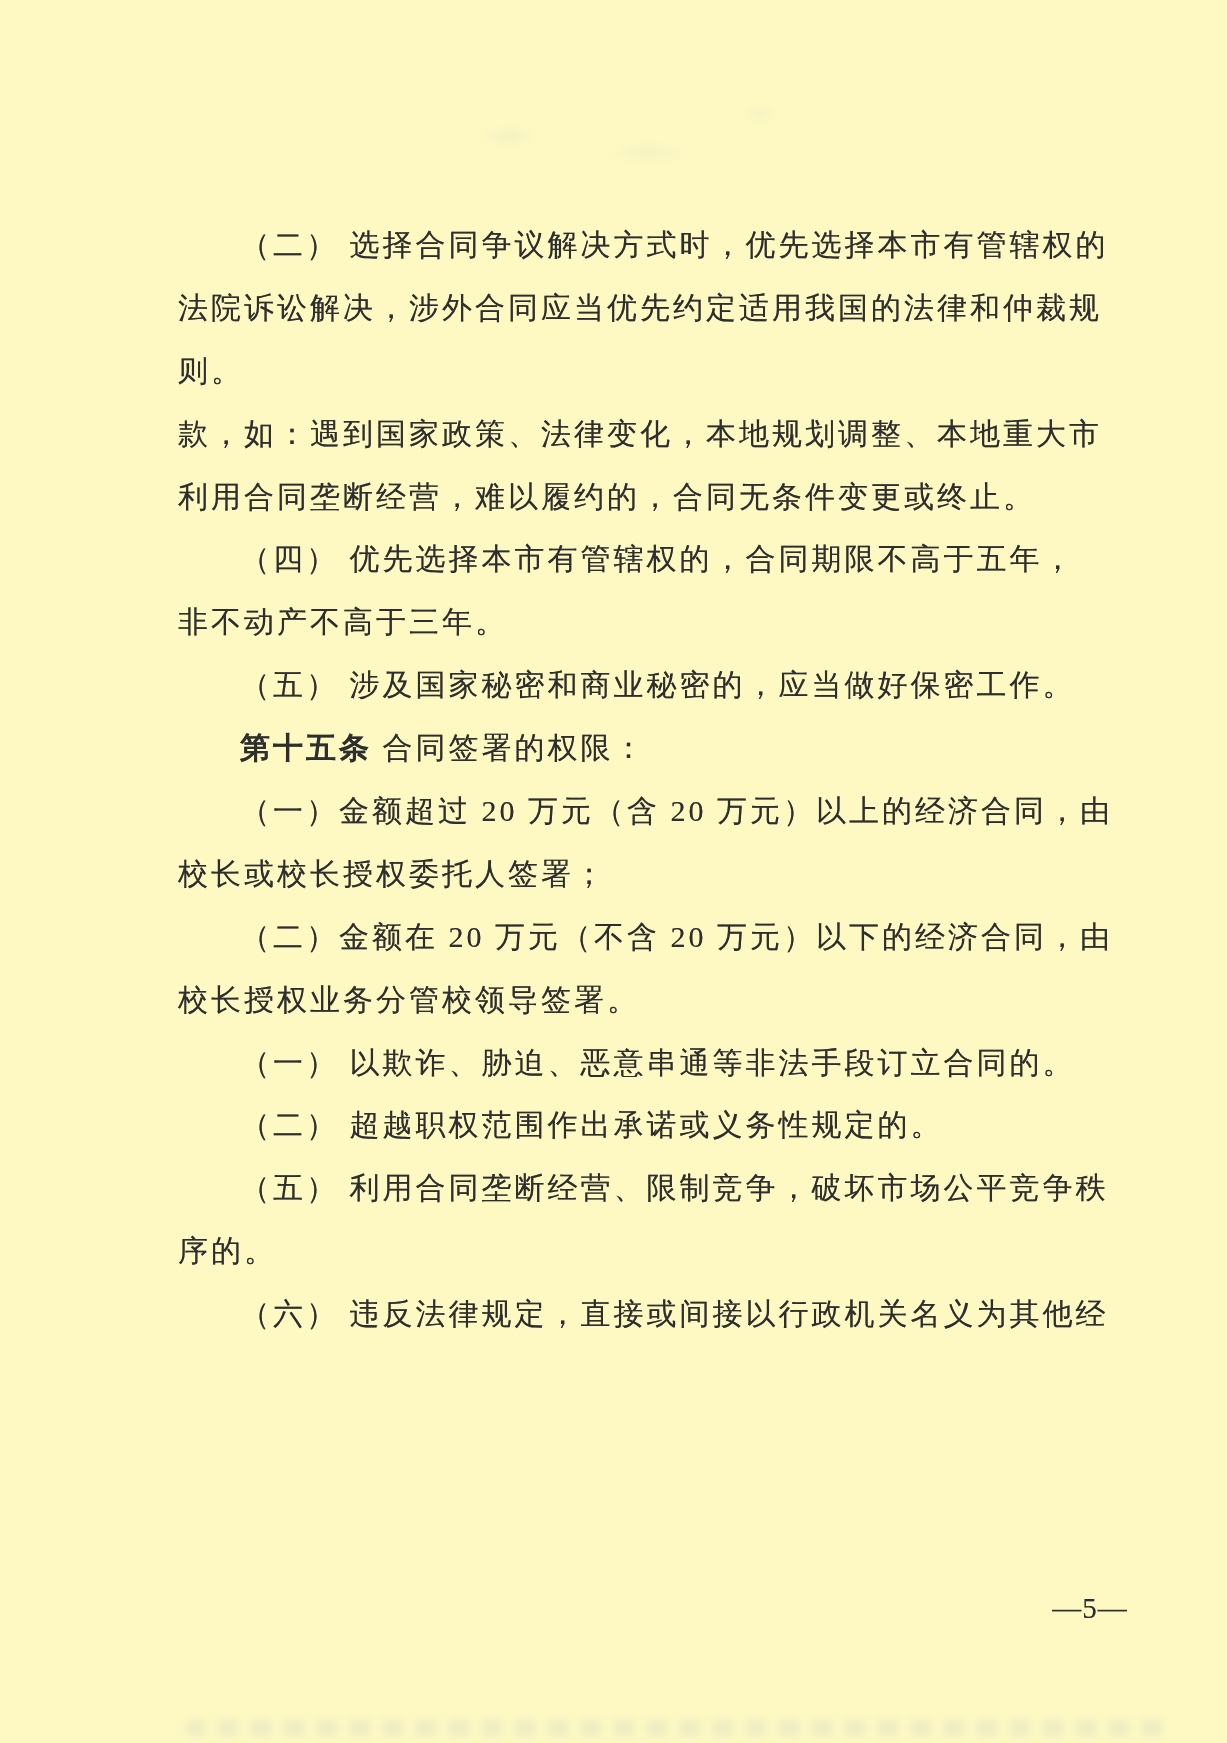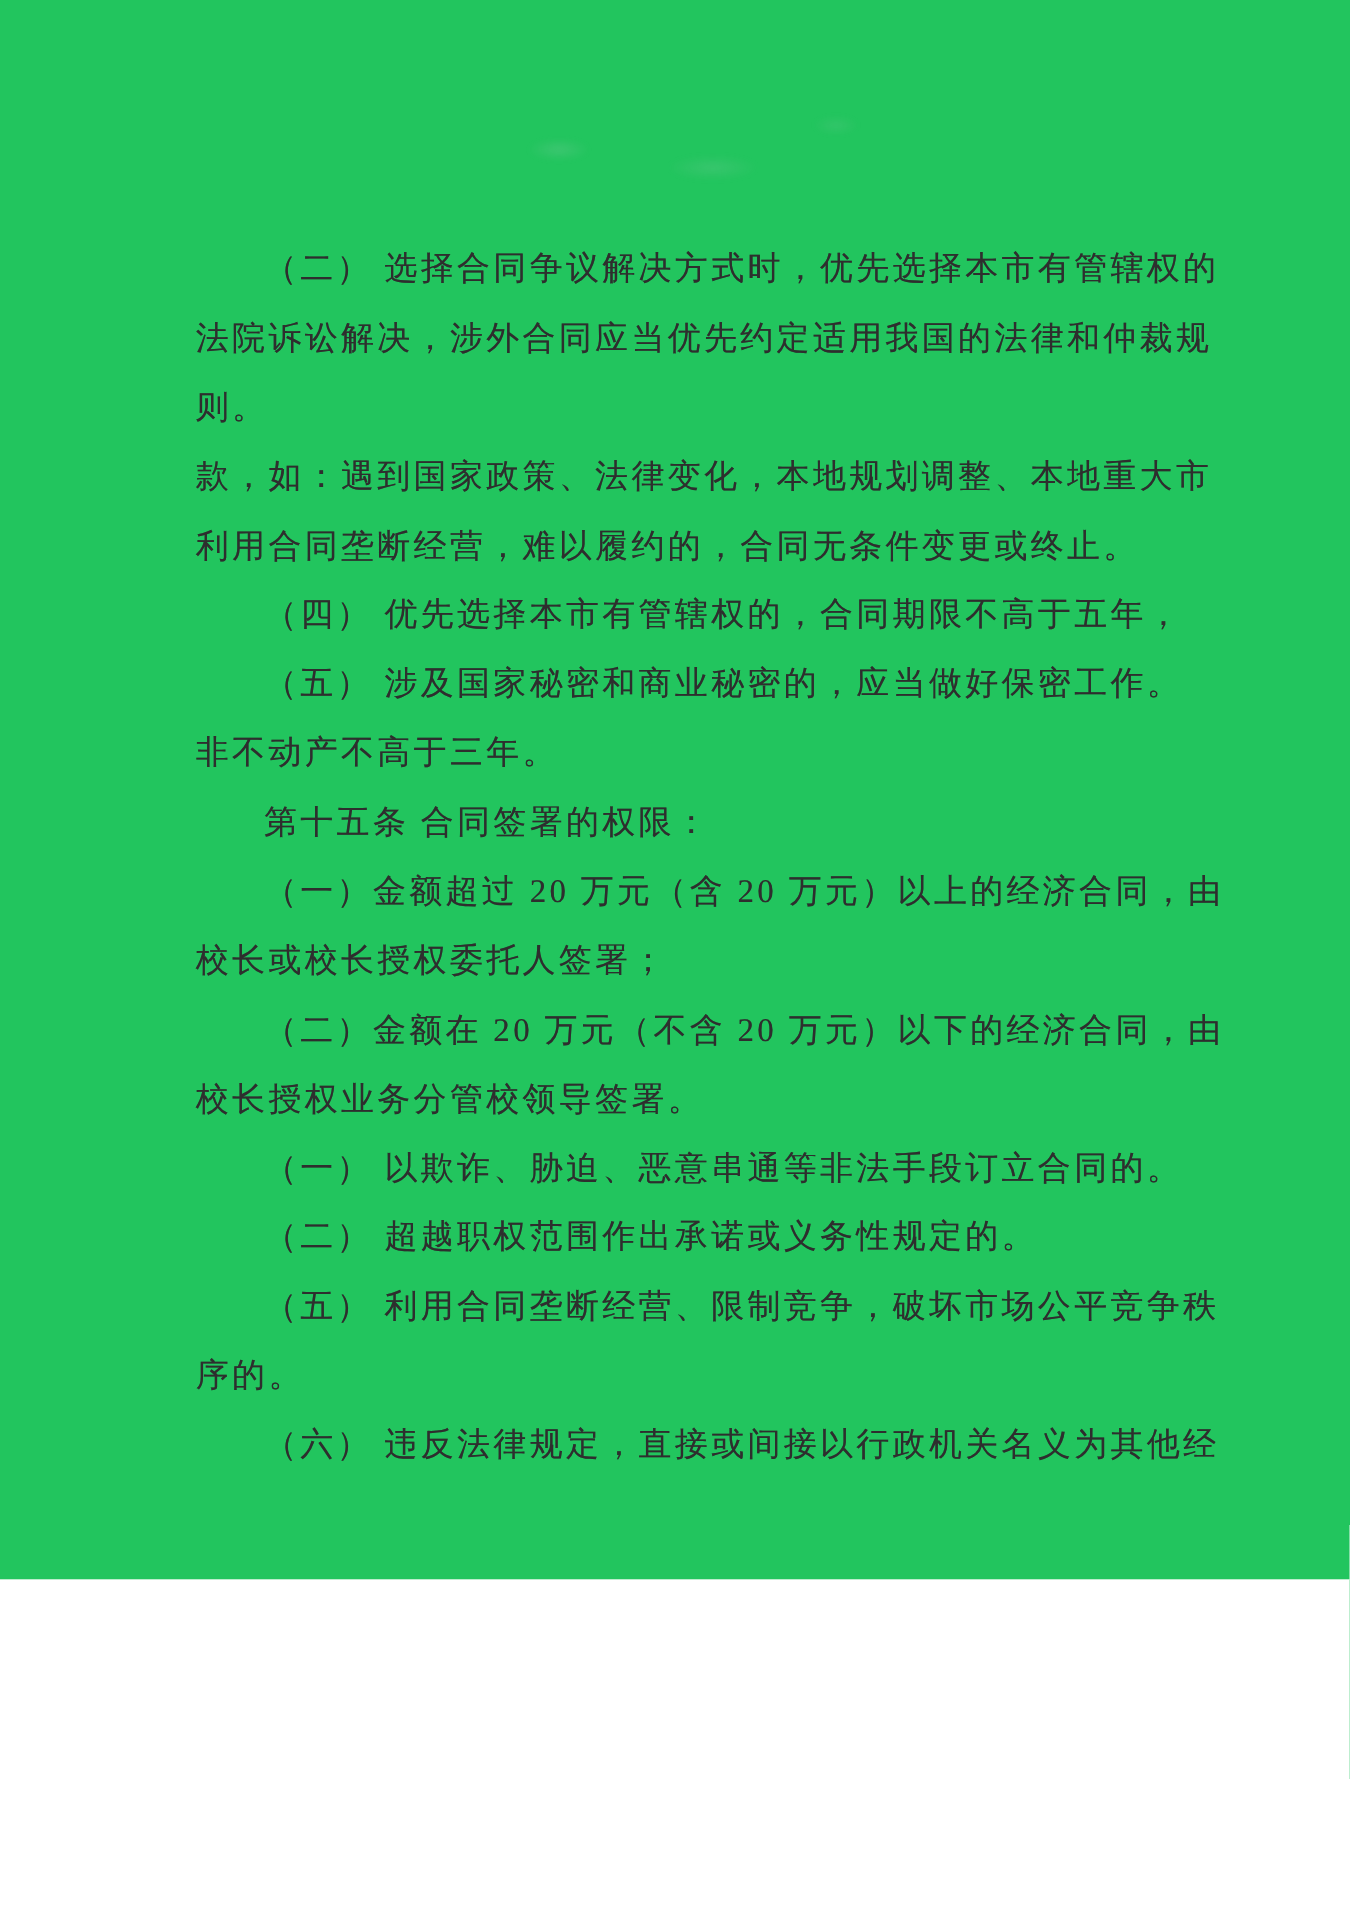--- a/index.html
+++ b/index.html
@@ -3,22 +3,22 @@
 <meta charset="utf-8">
 <style>
   html, body {
     margin: 0;
     padding: 0;
     background: #ffffff;
   }
   .page {
     position: relative;
     width: 1227px;
-    height: 1436px;
-    background: #22c55e;
+    height: 1743px;
+    background: #fef9c3;
     overflow: hidden;
     font-family: "Liberation Serif", "DejaVu Serif", serif;
     color: #2b2b2b;
   }
   
   .doc {
     position: absolute;
     left: 178px;
     top: 214px;
     width: 940px;
@@ -29,21 +29,21 @@
     text-shadow: 0 0 0.6px rgba(45,45,45,0.55);
   }
   .line {
     white-space: nowrap;
     height: 62.9px;
   }
   .line.ind {
     padding-left: 62px;
   }
   .lead {
-    font-weight: 400;
+    font-weight: 700;
   }
   
   .page-number {
     position: absolute;
     top: 1588px;
     left: 1035px;
     width: 110px;
     text-align: center;
     font-size: 29px;
     line-height: 40px;
@@ -87,22 +87,22 @@
 
   <div class="bleed-top"></div>
 
   <div class="doc">
     <div class="line ind">（二） 选择合同争议解决方式时，优先选择本市有管辖权的</div>
     <div class="line">法院诉讼解决，涉外合同应当优先约定适用我国的法律和仲裁规</div>
     <div class="line">则。</div>
     <div class="line">款，如：遇到国家政策、法律变化，本地规划调整、本地重大市</div>
     <div class="line">利用合同垄断经营，难以履约的，合同无条件变更或终止。</div>
     <div class="line ind">（四） 优先选择本市有管辖权的，合同期限不高于五年，</div>
+    <div class="line">非不动产不高于三年。</div>
     <div class="line ind">（五） 涉及国家秘密和商业秘密的，应当做好保密工作。</div>
-    <div class="line">非不动产不高于三年。</div>
     <div class="line ind"><b class="lead">第十五条</b><span> 合同签署的权限：</span></div>
     <div class="line ind">（一）金额超过 20 万元（含 20 万元）以上的经济合同，由</div>
     <div class="line">校长或校长授权委托人签署；</div>
     <div class="line ind">（二）金额在 20 万元（不含 20 万元）以下的经济合同，由</div>
     <div class="line">校长授权业务分管校领导签署。</div>
     <div class="line ind">（一） 以欺诈、胁迫、恶意串通等非法手段订立合同的。</div>
     <div class="line ind">（二） 超越职权范围作出承诺或义务性规定的。</div>
     <div class="line ind">（五） 利用合同垄断经营、限制竞争，破坏市场公平竞争秩</div>
     <div class="line">序的。</div>
     <div class="line ind">（六） 违反法律规定，直接或间接以行政机关名义为其他经</div>

